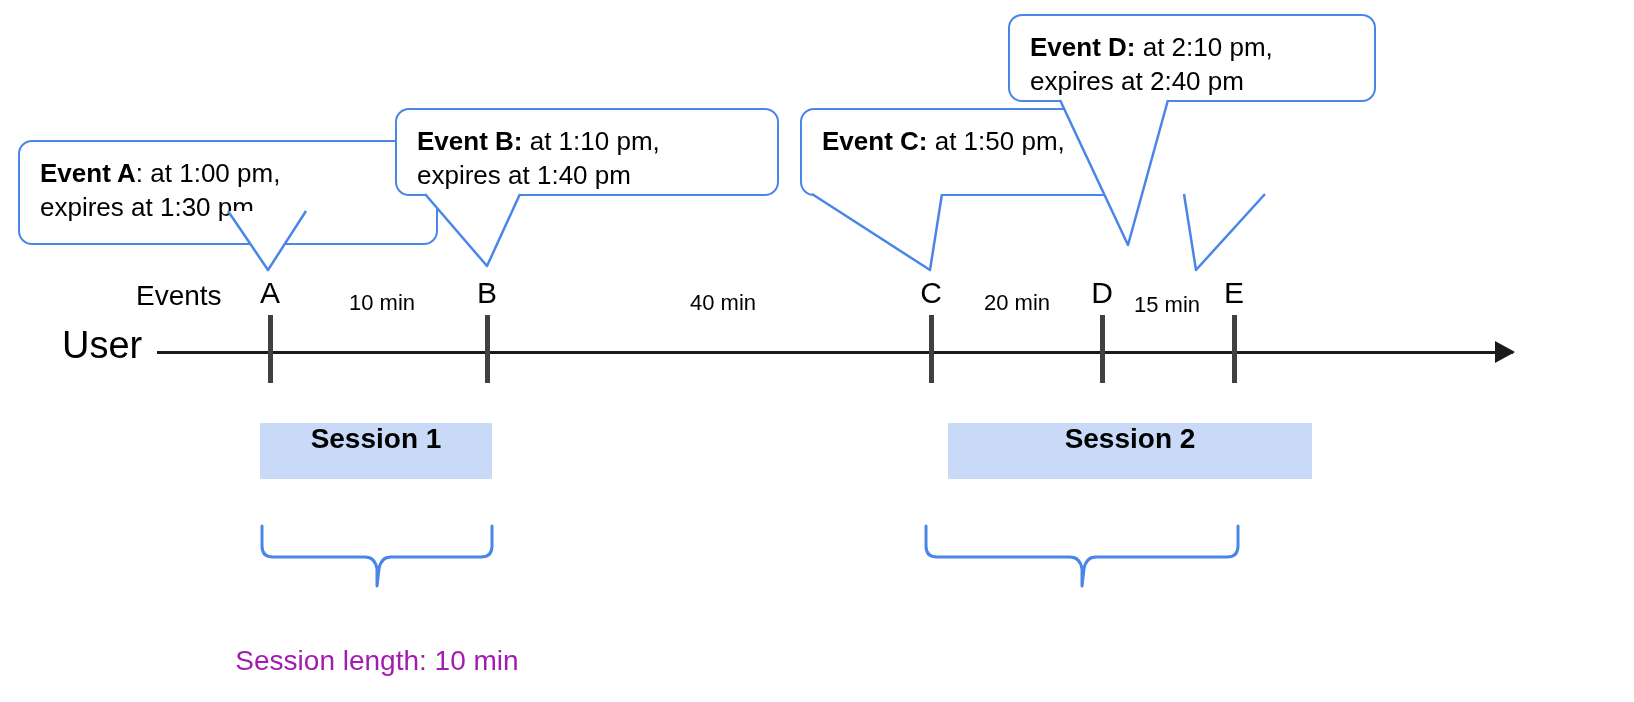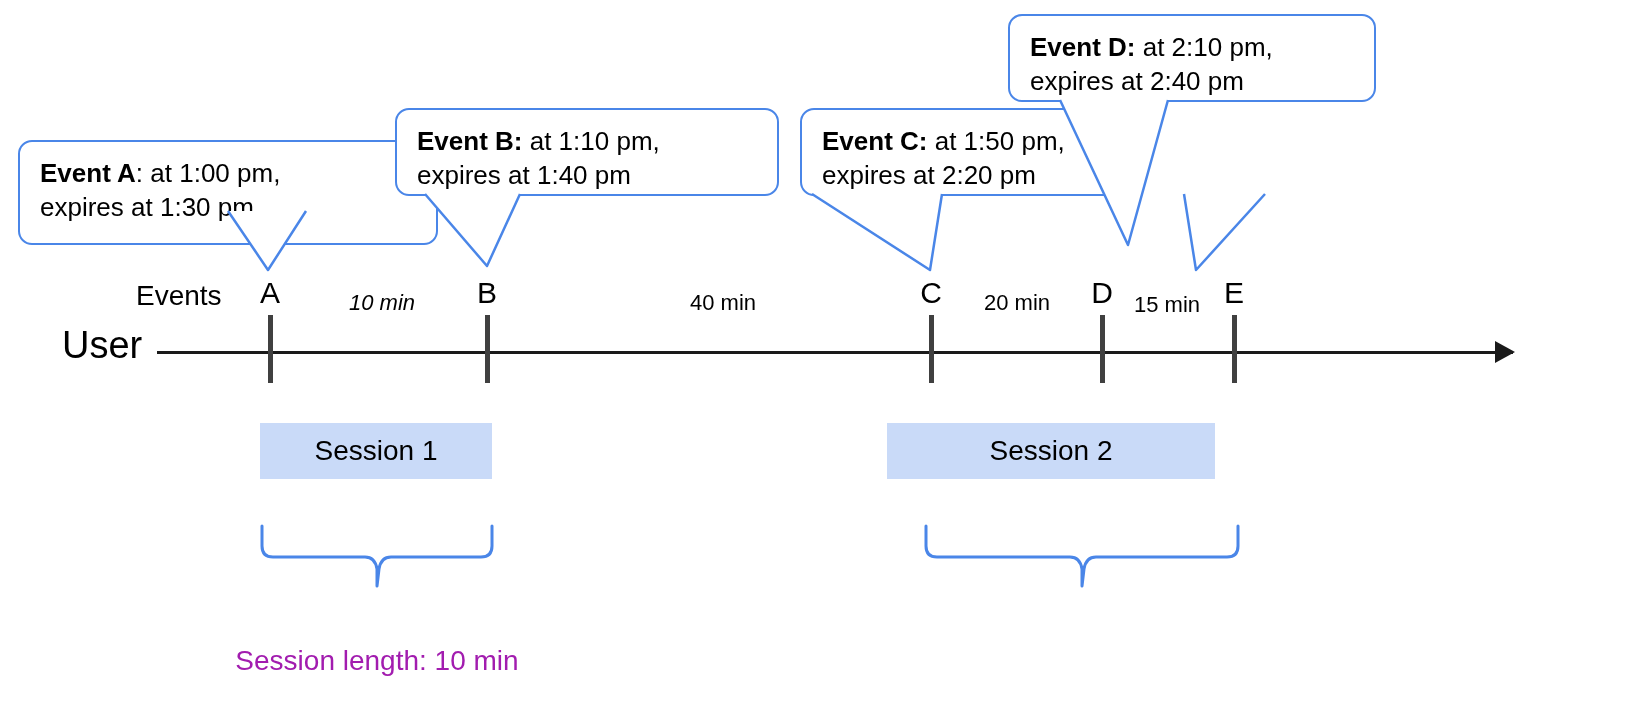--- a/index.html
+++ b/index.html
@@ -75,25 +75,25 @@
   .row-label.user {
     font-size: 38px;
   }
   .row-label.events {
     font-size: 28px;
   }
   
   .session-box {
     position: absolute;
     display: flex;
-    align-items: center;
     justify-content: center;
     font-size: 28px;
     color: #000000;
     box-sizing: border-box;
+    font-weight: bold;
   }
   
   .brace-wrap {
     position: absolute;
   }
   .session-length {
     position: absolute;
     font-size: 28px;
     color: #a21caf;
     white-space: nowrap;
@@ -118,21 +118,20 @@
     <div>
       <span class="ev-name"><span>Event B</span><span>:</span></span><span> at 1:10 pm,</span>
     </div>
     <div>expires at 1:40 pm</div>
   </div>
 
   <div class="callout" style="left:800px; top:108px; width:335px; height:88px;">
     <div>
       <span class="ev-name"><span>Event C</span><span>:</span></span><span> at 1:50 pm,</span>
     </div>
-    <div>expires at 2:20 pm</div>
   </div>
 
   <div class="callout" style="left:1008px; top:14px; width:368px; height:88px;">
     <div>
       <span class="ev-name"><span>Event D</span><span>:</span></span><span> at 2:10 pm,</span>
     </div>
     <div>expires at 2:40 pm</div>
   </div>
 
 
@@ -160,29 +159,29 @@
   <div class="tick" style="left:929px; top:315px; height:68px;"></div>
   <div class="tick" style="left:1100px; top:315px; height:68px;"></div>
   <div class="tick" style="left:1232px; top:315px; height:68px;"></div>
 
   <div class="tick-label" style="left:250px; top:276px; width:40px;">A</div>
   <div class="tick-label" style="left:467px; top:276px; width:40px;">B</div>
   <div class="tick-label" style="left:911px; top:276px; width:40px;">C</div>
   <div class="tick-label" style="left:1082px; top:276px; width:40px;">D</div>
   <div class="tick-label" style="left:1214px; top:276px; width:40px;">E</div>
 
-  <div class="interval-label" style="left:322px; top:290px; width:120px;font-style:italic;">10 min</div>
+  <div class="interval-label" style="left:322px; top:290px; width:120px;">10 min</div>
   <div class="interval-label" style="left:663px; top:290px; width:120px;">40 min</div>
   <div class="interval-label" style="left:957px; top:290px; width:120px;">20 min</div>
   <div class="interval-label" style="left:1113px; top:292px; width:108px;">15 min</div>
 
   <div class="session-box" style="left:260px; top:423px; width:232px; height:56px; background:#c9daf8;">
     <span>Session 1</span>
   </div>
-  <div class="session-box" style="left:887px; top:423px; width:328px; height:56px; background:#c9daf8;">
+  <div class="session-box" style="left:948px; top:423px; width:364px; height:56px; background:#c9daf8;">
     <span>Session 2</span>
   </div>
 
   <svg class="brace-wrap" style="left:260px; top:524px;" width="234" height="68" viewBox="0 0 234 68">
     <path d="M2,2 L2,22 Q2,33 13,33 L105,33 Q115,33 117,45 L117,62 L119,45 Q121,33 131,33 L221,33 Q232,33 232,22 L232,2" fill="none" stroke="#4a86e8" stroke-width="3" stroke-linecap="round" stroke-linejoin="round"></path>
   </svg>
 
   <svg class="brace-wrap" style="left:924px; top:524px;" width="316" height="68" viewBox="0 0 316 68">
     <path d="M2,2 L2,22 Q2,33 13,33 L146,33 Q156,33 158,45 L158,62 L160,45 Q162,33 172,33 L303,33 Q314,33 314,22 L314,2" fill="none" stroke="#4a86e8" stroke-width="3" stroke-linecap="round" stroke-linejoin="round"></path>
   </svg>

